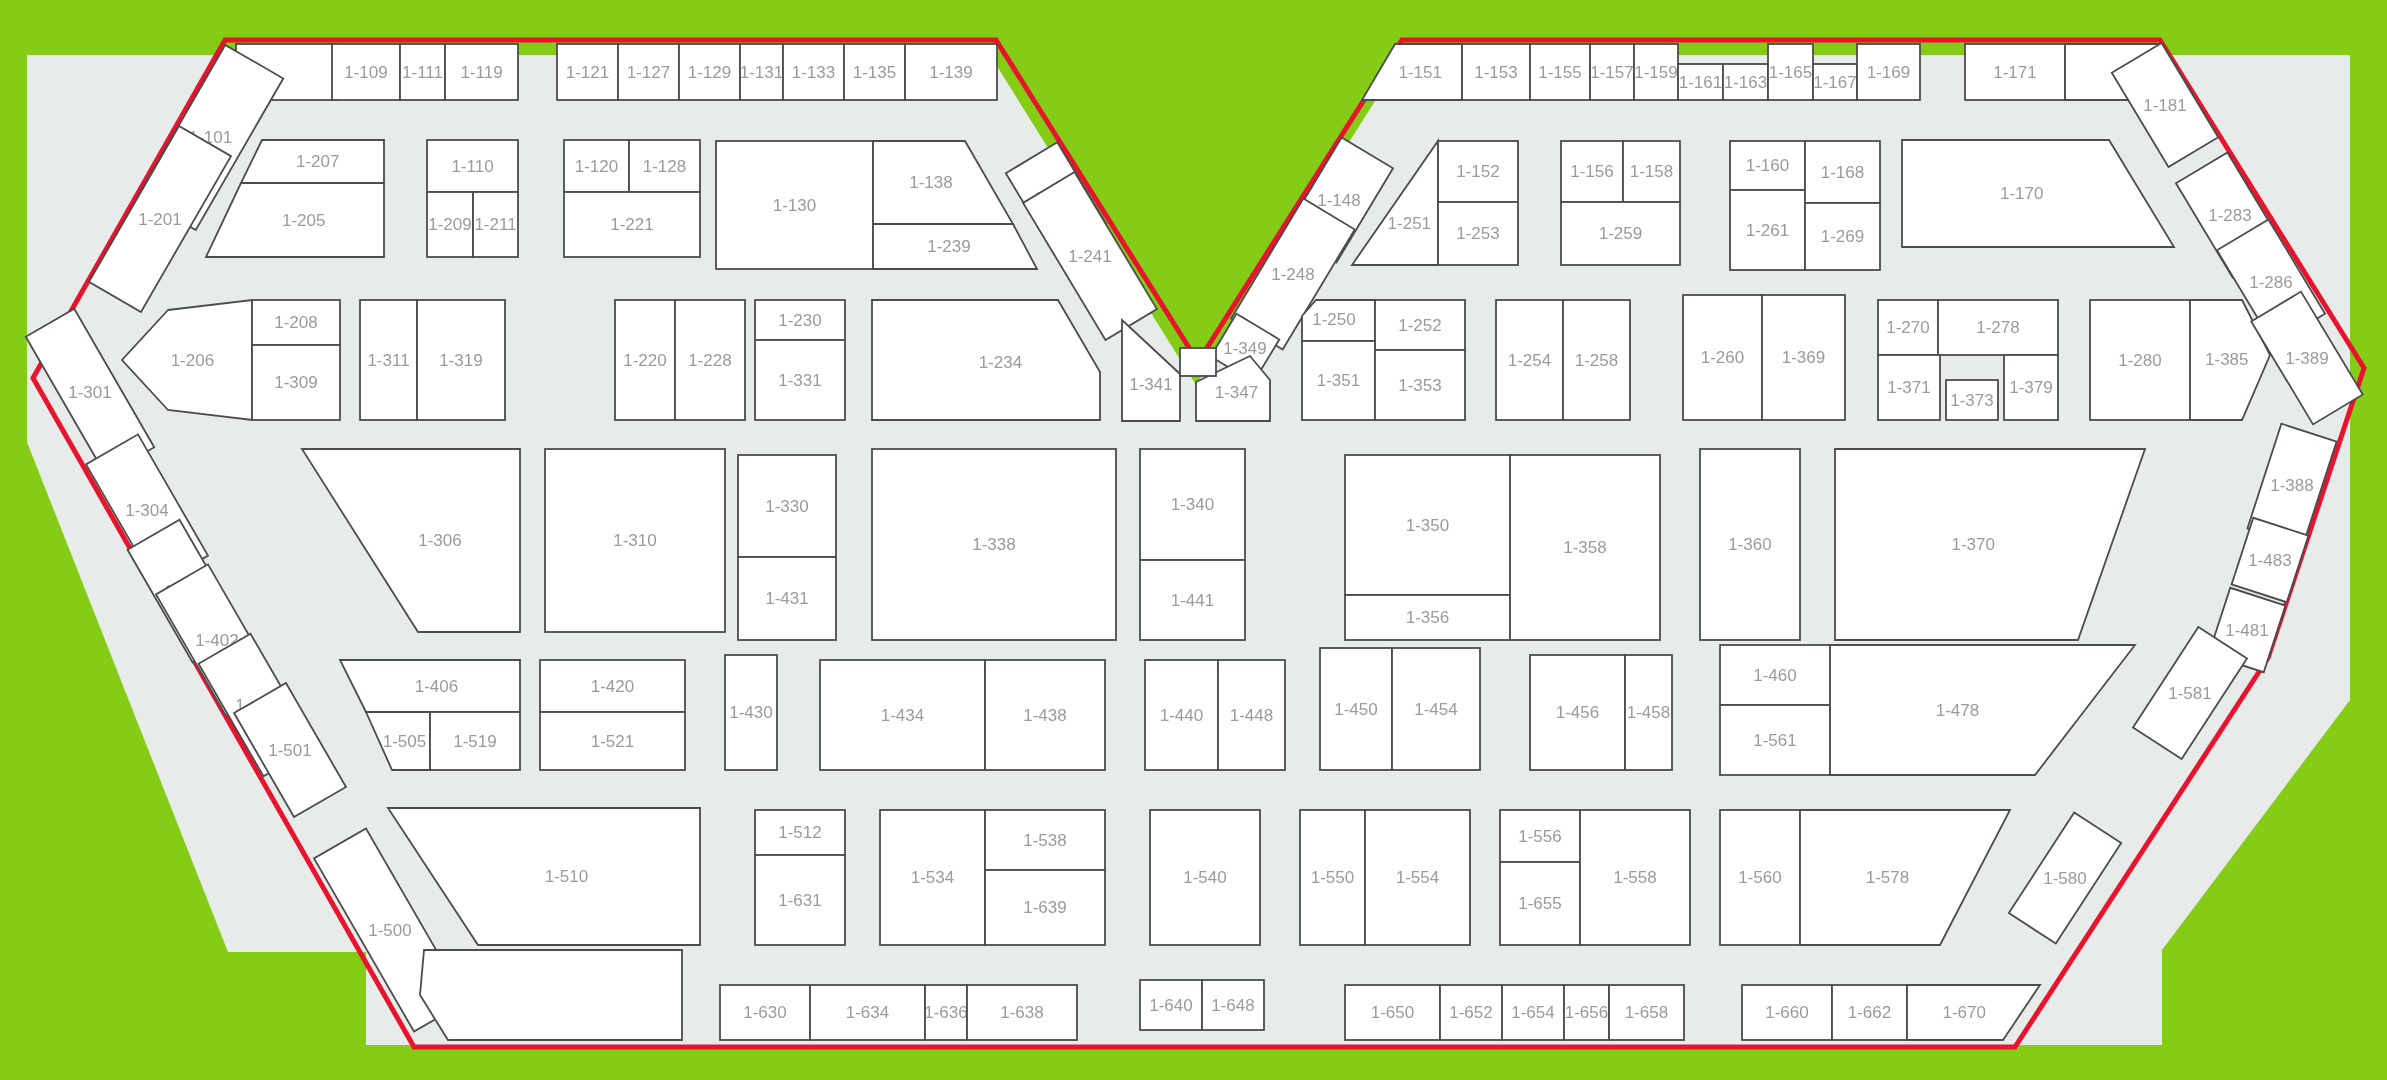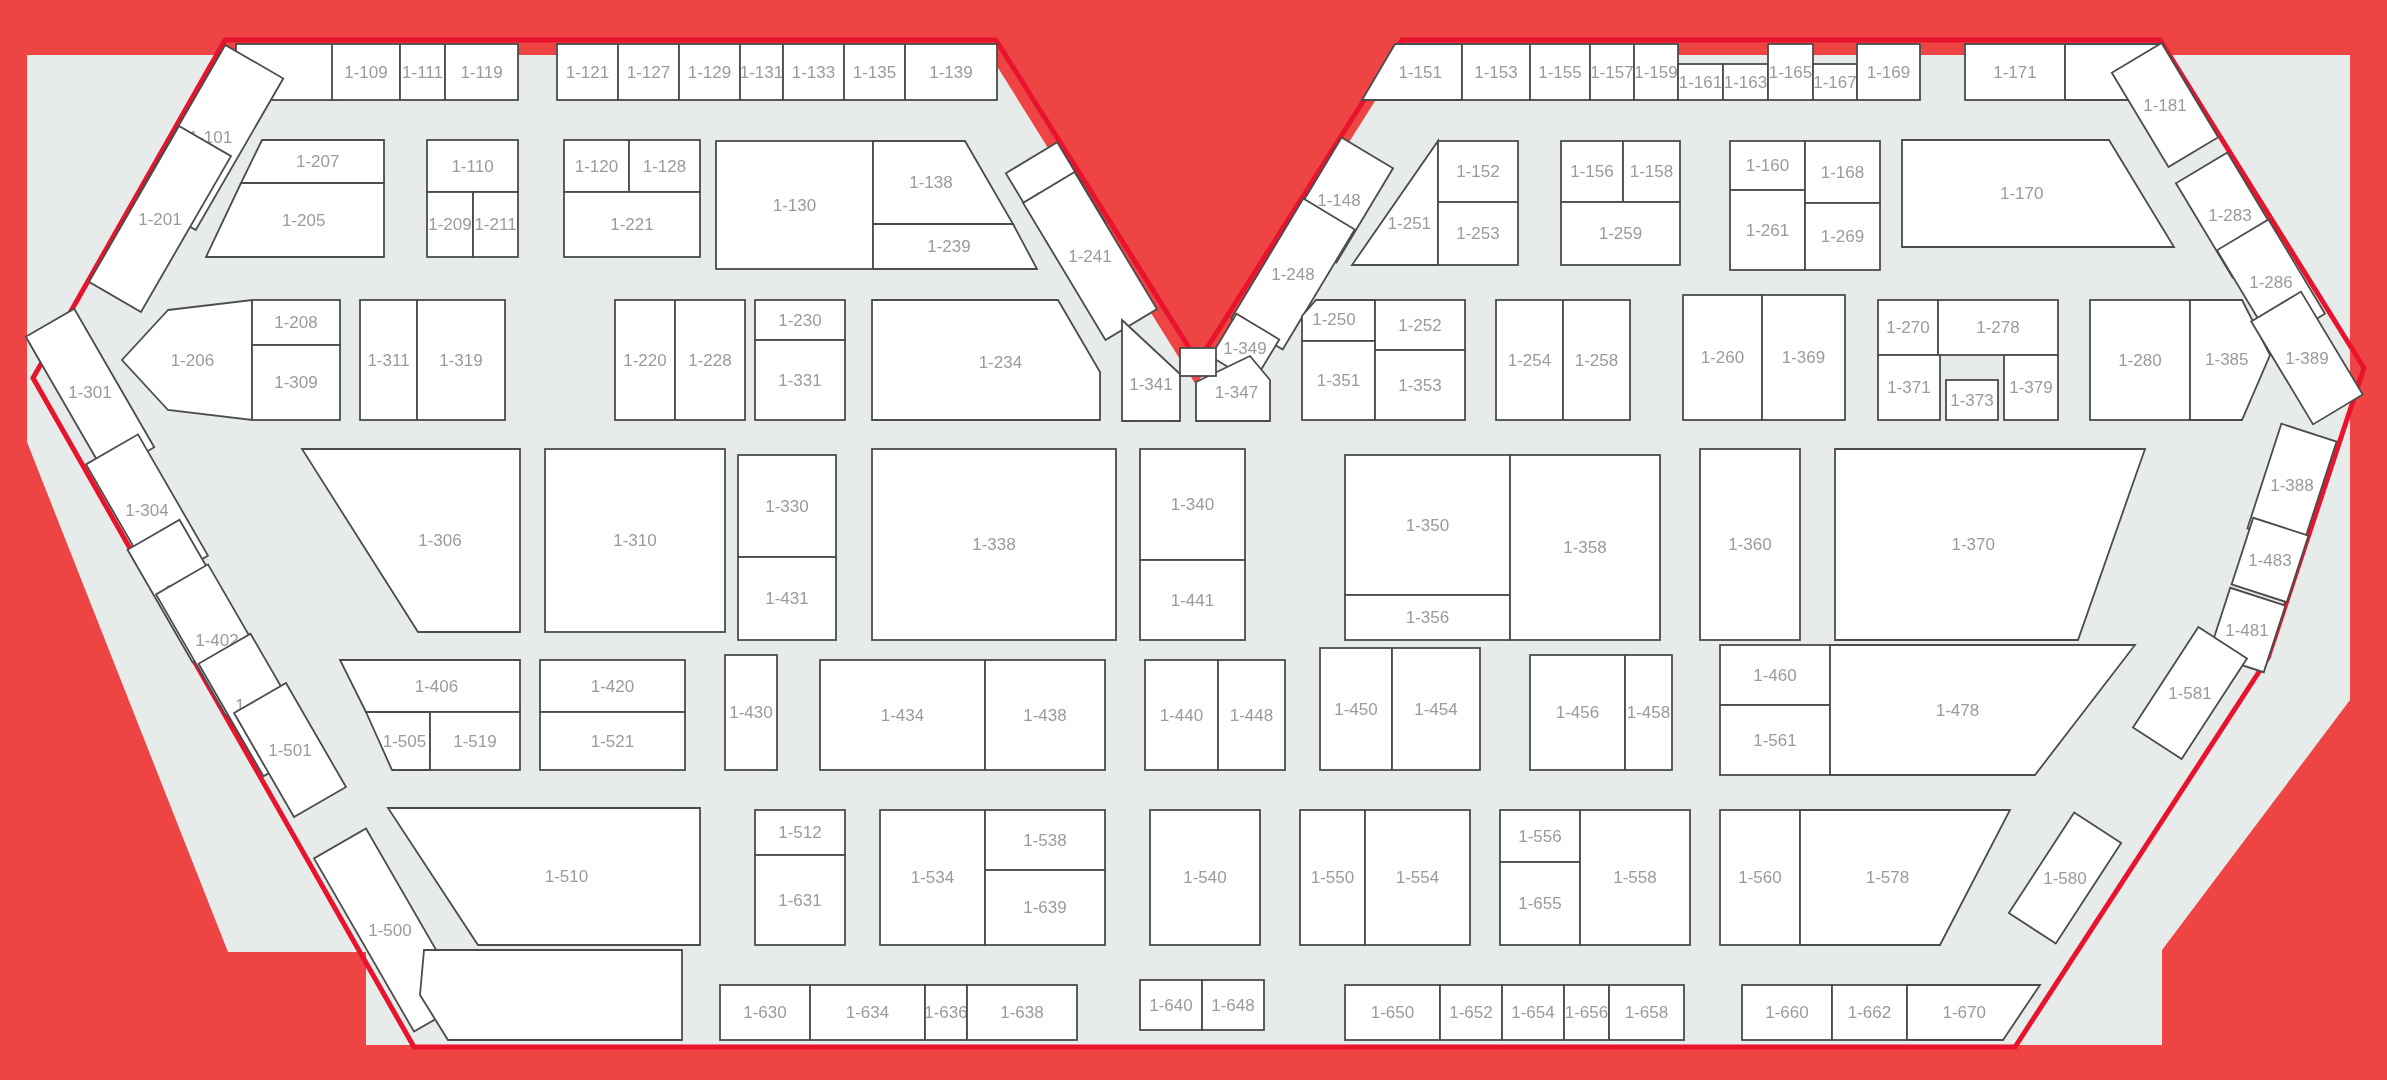--- a/index.html
+++ b/index.html
@@ -1,17 +1,17 @@
 <!DOCTYPE html>
 <html><head>
 <meta charset="utf-8">
 <style>
   html,body{margin:0;padding:0;background:#ffffff;}
   body{font-family:"Liberation Sans", sans-serif;}
-  #stage{position:relative;width:2387px;height:1080px;background:#ef4444;overflow:hidden;}
+  #stage{position:relative;width:2387px;height:1080px;background:#84cc16;overflow:hidden;}
   svg{display:block;}
   .booth-shape{cursor:pointer;}
   text.booth-label{pointer-events:none;}
 </style>
 </head>
 <body>
 
 <div id="stage">
   <svg id="plan" xmlns="http://www.w3.org/2000/svg" width="2387" height="1080" viewBox="0 0 2387 1080">
       <polygon points="27,55 990,55 1196,385 1404,55 2350,55 2350,700 2162,950 2162,1045 366,1045 366,952 228,952 27,442" fill="#e7eceb" stroke="none"></polygon>

